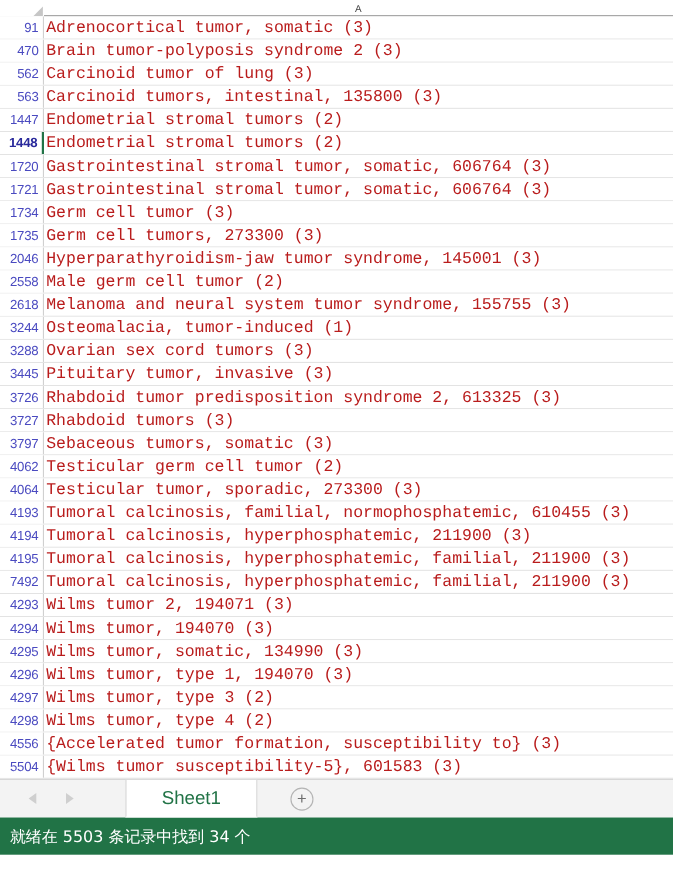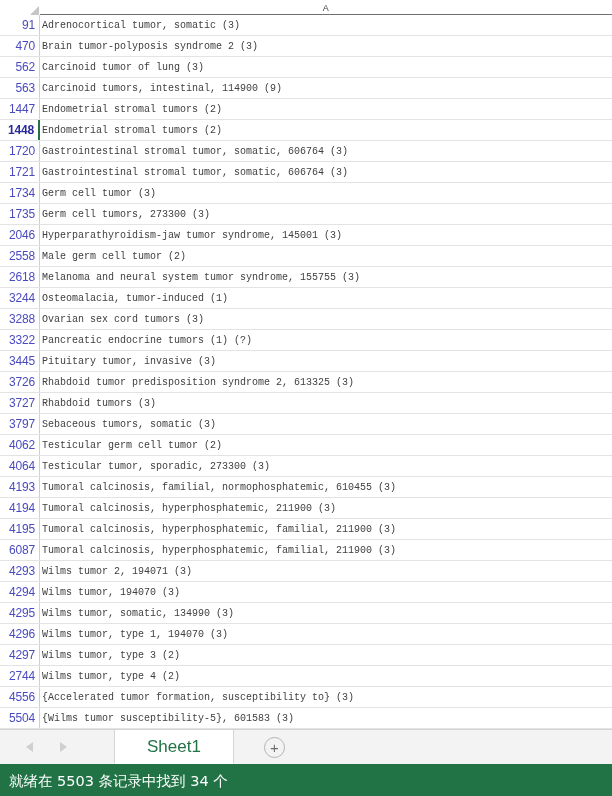--- a/index.html
+++ b/index.html
@@ -86,22 +86,22 @@
     font-weight: bold;
     color: #2a2a9c;
     border-right: 2px solid #217346;
   }
   .cell-a {
     flex: 1 1 auto;
     display: flex;
     align-items: center;
     padding-left: 2px;
     font-family: "Liberation Mono", monospace;
-    font-size: 10px;
-    color: #404040;
+    font-size: 15px;
+    color: #b91c1c;
     white-space: nowrap;
     overflow: hidden;
     letter-spacing: 0px;
   }
 
   
   .tabbar {
     position: relative;
     flex: 0 0 auto;
     height: 35px;
@@ -195,21 +195,21 @@
       <div class="row">
         <div class="row-head">470</div>
         <div class="cell-a">Brain tumor-polyposis syndrome 2 (3)</div>
       </div>
       <div class="row">
         <div class="row-head">562</div>
         <div class="cell-a">Carcinoid tumor of lung (3)</div>
       </div>
       <div class="row">
         <div class="row-head">563</div>
-        <div class="cell-a">Carcinoid tumors, intestinal, 114900 (9)</div>
+        <div class="cell-a">Carcinoid tumors, intestinal, 135800 (3)</div>
       </div>
       <div class="row">
         <div class="row-head">1447</div>
         <div class="cell-a">Endometrial stromal tumors (2)</div>
       </div>
       <div class="row active">
         <div class="row-head">1448</div>
         <div class="cell-a">Endometrial stromal tumors (2)</div>
       </div>
       <div class="row">
@@ -242,24 +242,20 @@
       </div>
       <div class="row">
         <div class="row-head">3244</div>
         <div class="cell-a">Osteomalacia, tumor-induced (1)</div>
       </div>
       <div class="row">
         <div class="row-head">3288</div>
         <div class="cell-a">Ovarian sex cord tumors (3)</div>
       </div>
       <div class="row">
-        <div class="row-head">3322</div>
-        <div class="cell-a">Pancreatic endocrine tumors (1) (?)</div>
-      </div>
-      <div class="row">
         <div class="row-head">3445</div>
         <div class="cell-a">Pituitary tumor, invasive (3)</div>
       </div>
       <div class="row">
         <div class="row-head">3726</div>
         <div class="cell-a">Rhabdoid tumor predisposition syndrome 2, 613325 (3)</div>
       </div>
       <div class="row">
         <div class="row-head">3727</div>
         <div class="cell-a">Rhabdoid tumors (3)</div>
@@ -282,21 +278,21 @@
       </div>
       <div class="row">
         <div class="row-head">4194</div>
         <div class="cell-a">Tumoral calcinosis, hyperphosphatemic, 211900 (3)</div>
       </div>
       <div class="row">
         <div class="row-head">4195</div>
         <div class="cell-a">Tumoral calcinosis, hyperphosphatemic, familial, 211900 (3)</div>
       </div>
       <div class="row">
-        <div class="row-head">6087</div>
+        <div class="row-head">7492</div>
         <div class="cell-a">Tumoral calcinosis, hyperphosphatemic, familial, 211900 (3)</div>
       </div>
       <div class="row">
         <div class="row-head">4293</div>
         <div class="cell-a">Wilms tumor 2, 194071 (3)</div>
       </div>
       <div class="row">
         <div class="row-head">4294</div>
         <div class="cell-a">Wilms tumor, 194070 (3)</div>
       </div>
@@ -306,21 +302,21 @@
       </div>
       <div class="row">
         <div class="row-head">4296</div>
         <div class="cell-a">Wilms tumor, type 1, 194070 (3)</div>
       </div>
       <div class="row">
         <div class="row-head">4297</div>
         <div class="cell-a">Wilms tumor, type 3 (2)</div>
       </div>
       <div class="row">
-        <div class="row-head">2744</div>
+        <div class="row-head">4298</div>
         <div class="cell-a">Wilms tumor, type 4 (2)</div>
       </div>
       <div class="row">
         <div class="row-head">4556</div>
         <div class="cell-a">{Accelerated tumor formation, susceptibility to} (3)</div>
       </div>
       <div class="row">
         <div class="row-head">5504</div>
         <div class="cell-a">{Wilms tumor susceptibility-5}, 601583 (3)</div>
       </div>

